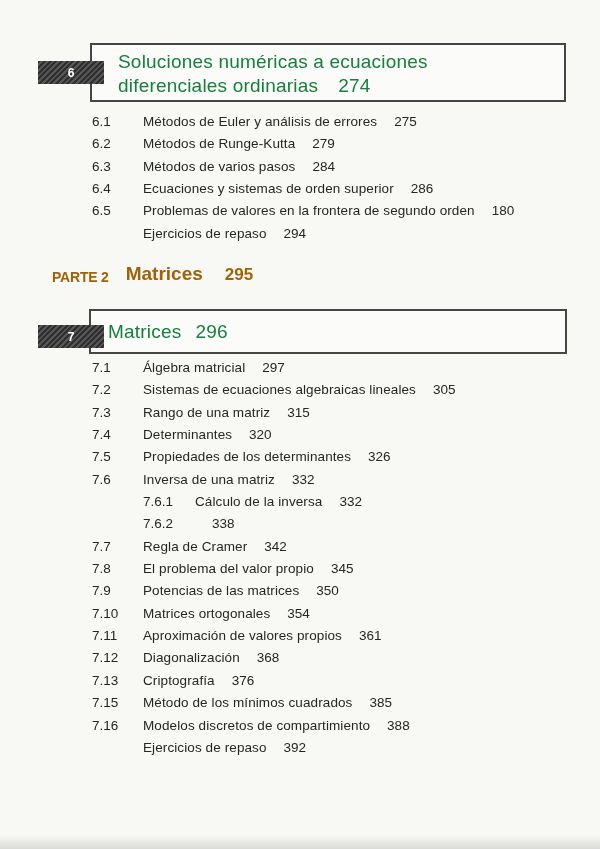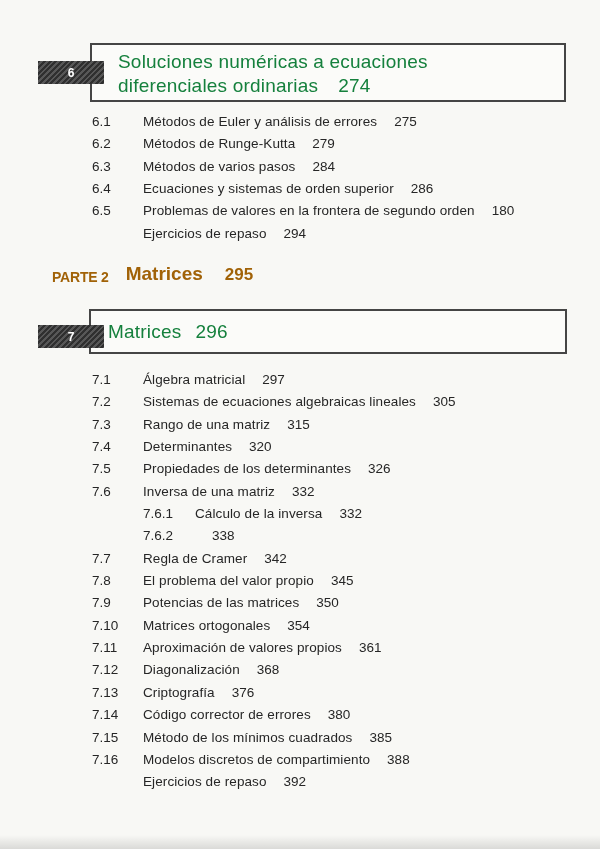--- a/index.html
+++ b/index.html
@@ -75,21 +75,21 @@
     align-items: flex-end;
     color: #a16207;
   }
   .part-label { font-size: 14px; font-weight: bold; letter-spacing: -0.2px; }
   .part-title { font-size: 19px; font-weight: bold; margin-left: 17px; }
   .part-page  { font-size: 17px; font-weight: bold; margin-left: 22px; }
 
   
   .entries { position: absolute; left: 0; width: 600px; }
   .entries.e6 { top: 114px; }
-  .entries.e7 { top: 372px; }
+  .entries.e7 { top: 360px; }
 
   .row {
     display: flex;
     align-items: baseline;
     height: 22.35px;
     font-size: 13.5px;
     font-weight: normal;
     color: #262626;
     white-space: nowrap;
   }
@@ -228,25 +228,20 @@
       <span class="num">7.12</span>
       <span class="title">Diagonalización</span>
       <span class="pg">368</span>
     </div>
     <div class="row">
       <span class="num">7.13</span>
       <span class="title">Criptografía</span>
       <span class="pg">376</span>
     </div>
     <div class="row">
-      <span class="num">7.14</span>
-      <span class="title">Código corrector de errores</span>
-      <span class="pg">380</span>
-    </div>
-    <div class="row">
       <span class="num">7.15</span>
       <span class="title">Método de los mínimos cuadrados</span>
       <span class="pg">385</span>
     </div>
     <div class="row">
       <span class="num">7.16</span>
       <span class="title">Modelos discretos de compartimiento</span>
       <span class="pg">388</span>
     </div>
     <div class="row">

